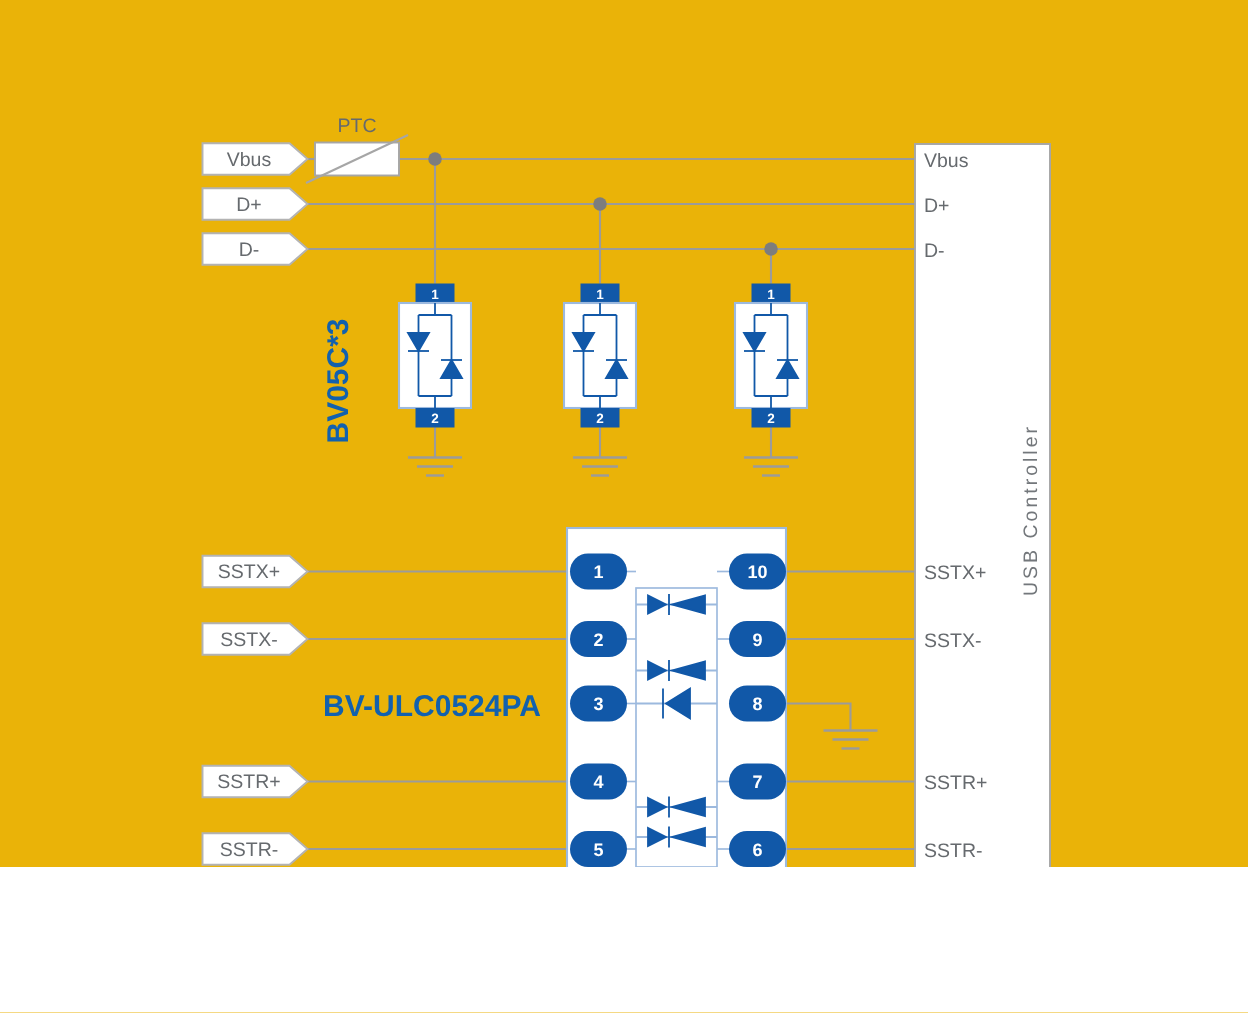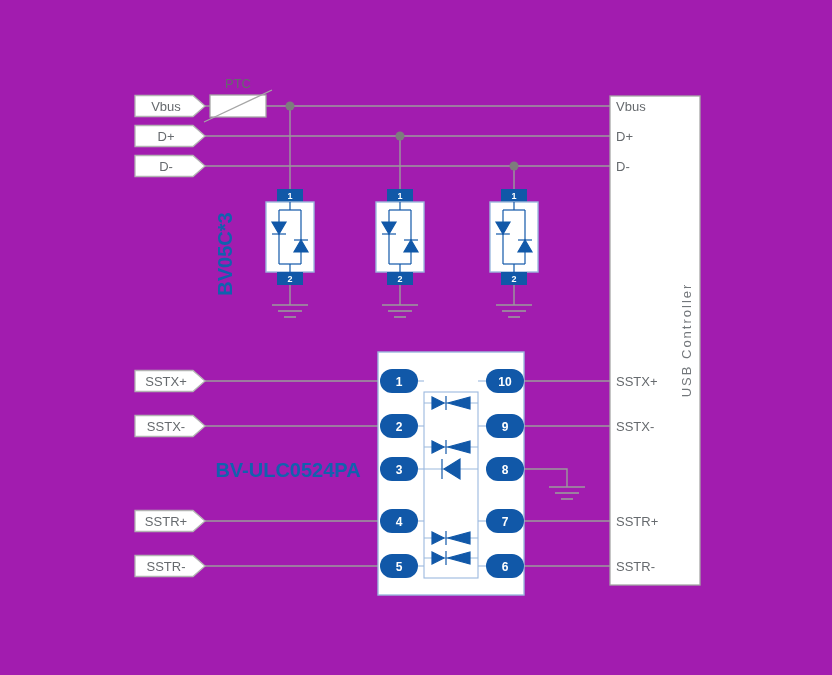--- a/index.html
+++ b/index.html
@@ -1,16 +1,16 @@
 <!DOCTYPE html>
 <html><head>
 <meta charset="utf-8">
 <style>
   html,body{margin:0;padding:0;background:#ffffff;}
-  .stage{position:relative;width:832px;height:675px;background:#a21caf;overflow:hidden;}
+  .stage{position:relative;width:832px;height:578px;background:#eab308;overflow:hidden;}
   svg{display:block;}
   svg text{font-family:"Liberation Sans","DejaVu Sans",sans-serif;}
   .tag-text{font-size:13px;fill:#666a6e;}
   .ctrl-pin-text{font-size:13px;fill:#666a6e;}
   .pin-num{font-size:12px;font-weight:bold;fill:#ffffff;}
   .tvs-pin-num{font-size:9px;font-weight:bold;fill:#ffffff;}
   .blue-label{font-size:20px;font-weight:bold;fill:#1261ae;}
   .ctrl-title{font-size:13px;fill:#73777b;letter-spacing:2px;}
   .ptc-text{font-size:13px;fill:#666a6e;}
 </style>

